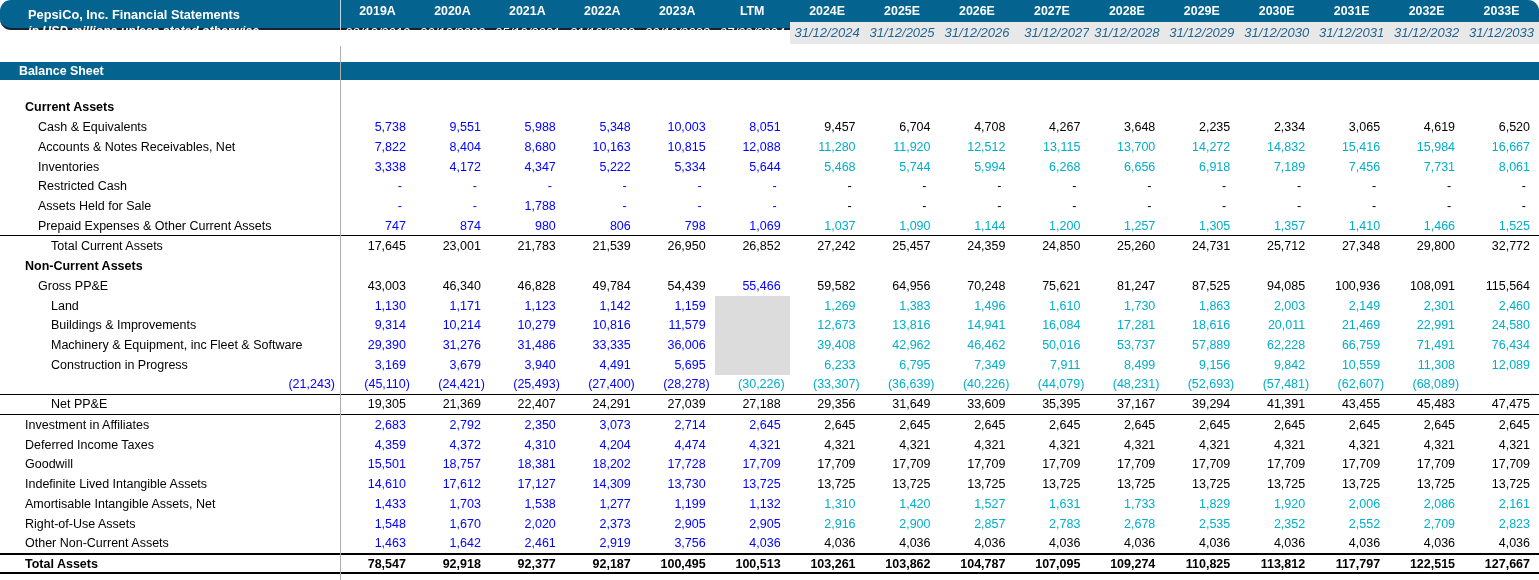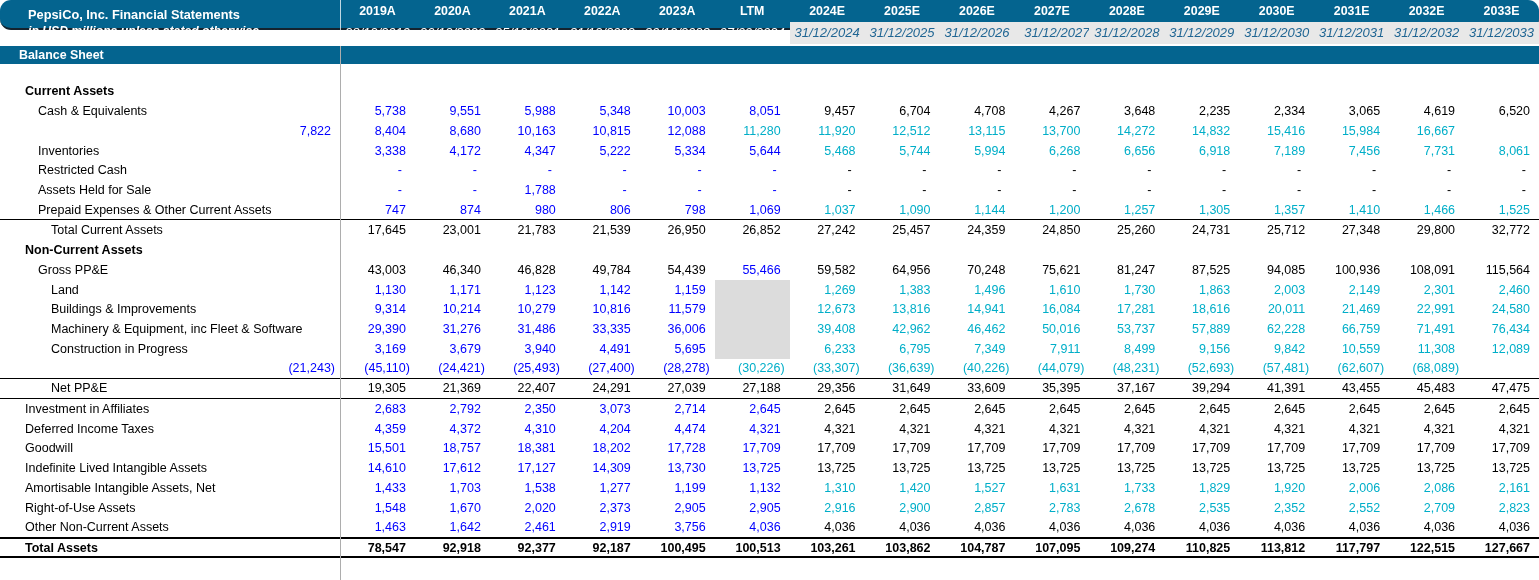--- a/index.html
+++ b/index.html
@@ -16,21 +16,21 @@
   .grid{display:grid;grid-template-columns:340px repeat(16,1fr);}
   
   .header{height:30px;border-bottom:2px solid #14232E;background:var(--blue);border-radius:11px;}
   .header .titlecell{grid-row:1 / span 2;color:#fff;padding-left:28px;display:flex;flex-direction:column;justify-content:center;gap:2px;}
   .title{font-weight:bold;font-size:12.8px;}
   .subtitle{font-weight:bold;font-style:italic;font-size:12.2px;}
   .yearcell{color:#fff;font-weight:bold;font-size:12.4px;text-align:center;line-height:22px;height:22px;}
   .datecell{color:#fff;font-style:italic;font-size:13px;text-align:center;line-height:22px;height:22px;white-space:nowrap;}
   .datecell.est{background:var(--estbg);color:var(--estdate);}
   
-  .band{margin-top:16px;height:18px;background:var(--blue);color:#fff;font-weight:bold;font-size:12.4px;line-height:18px;padding-left:19px;}
+  .band{margin-top:32px;height:18px;background:var(--blue);color:#fff;font-weight:bold;font-size:12.4px;line-height:18px;padding-left:19px;}
   
   .tbody{margin-top:17px;}
   .row{height:19.87px;align-items:center;}
   .row > div{font-size:12.5px;line-height:18px;}
   .lbl{text-align:left;white-space:nowrap;overflow:hidden;}
   .ind0{padding-left:25px;} .ind1{padding-left:38px;} .ind2{padding-left:51px;}
   .sec .lbl{font-weight:bold;}
   .val{text-align:right;padding-right:9px;white-space:nowrap;}
   .val.dash{padding-right:13px;}
   .val.neg{padding-right:5px;}
@@ -122,20 +122,21 @@
         <div class="val c-k">4,708</div>
         <div class="val c-k">4,267</div>
         <div class="val c-k">3,648</div>
         <div class="val c-k">2,235</div>
         <div class="val c-k">2,334</div>
         <div class="val c-k">3,065</div>
         <div class="val c-k">4,619</div>
         <div class="val c-k">6,520</div>
       </div>
       <div class="row grid">
+        <div class="lbl ind1">Accounts &amp; Notes Receivables, Net</div>
         <div class="val c-b">7,822</div>
         <div class="val c-b">8,404</div>
         <div class="val c-b">8,680</div>
         <div class="val c-b">10,163</div>
         <div class="val c-b">10,815</div>
         <div class="val c-b">12,088</div>
         <div class="val c-t">11,280</div>
         <div class="val c-t">11,920</div>
         <div class="val c-t">12,512</div>
         <div class="val c-t">13,115</div>

